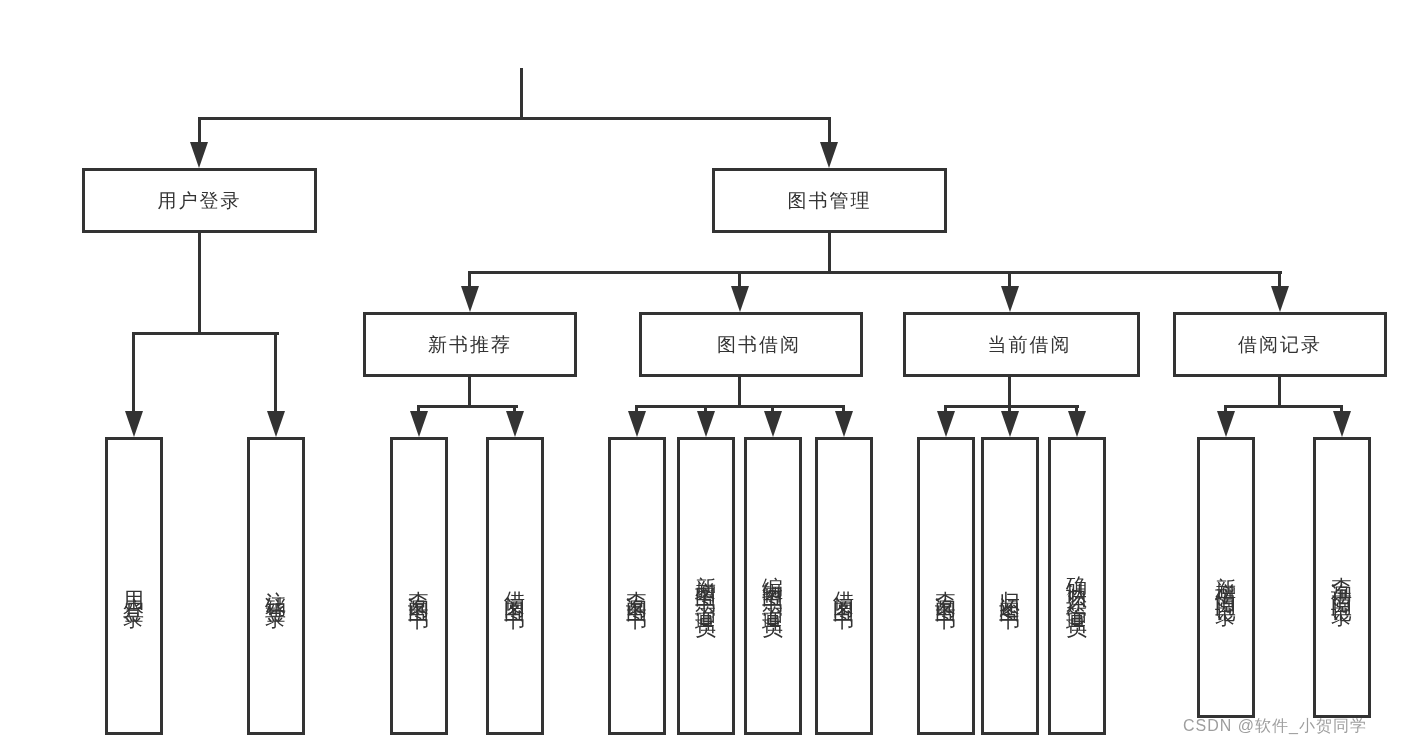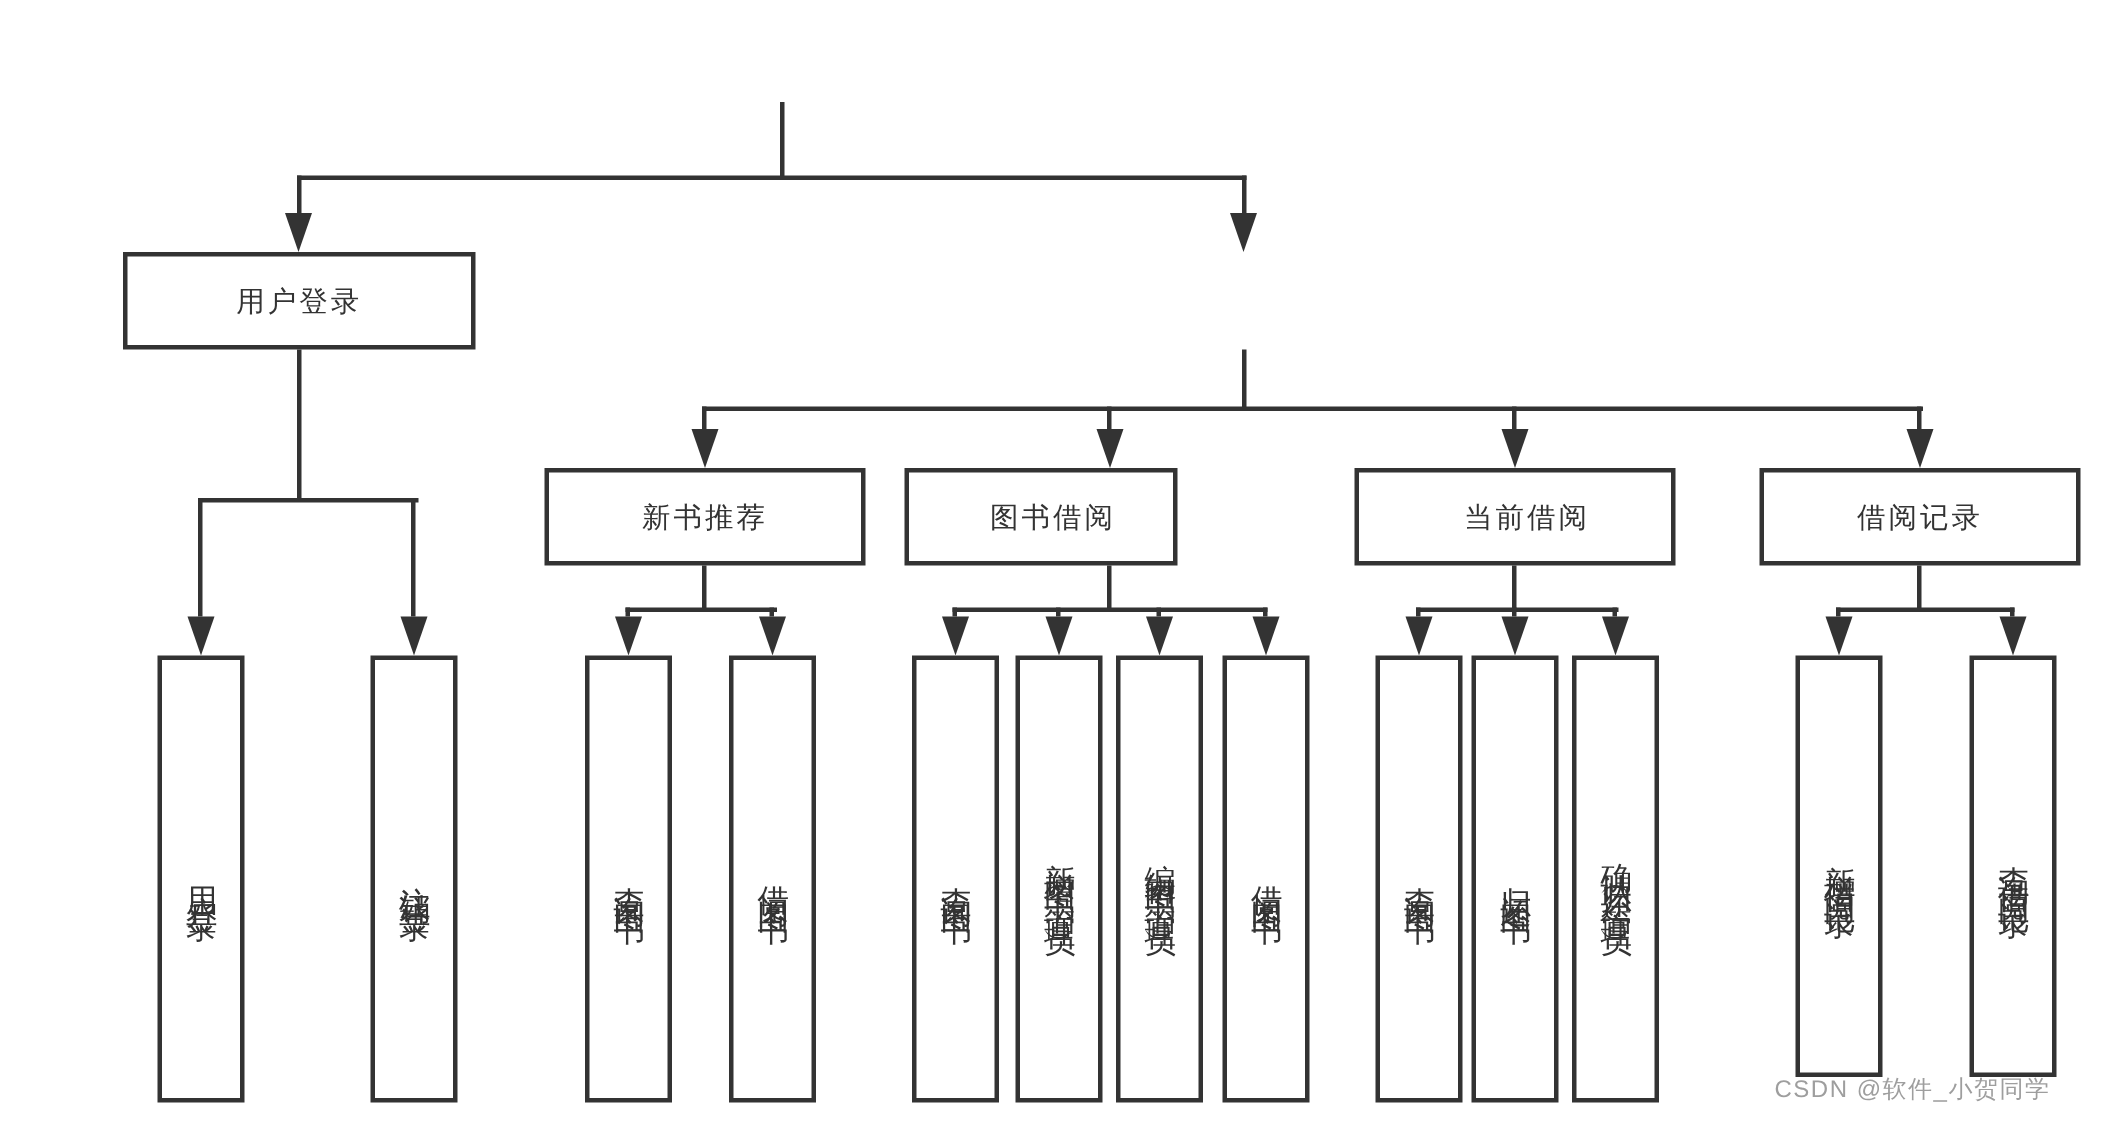--- a/index.html
+++ b/index.html
@@ -63,20 +63,23 @@
   <div class="line" style="left:520px; top:68px; width:3px; height:50px;"></div>
   <div class="line" style="left:198px; top:117px; width:633px; height:3px;"></div>
   <div class="line" style="left:198px; top:117px; width:3px; height:27px;"></div>
   <div class="arrow" style="left:190px; top:142px;"></div>
   <div class="line" style="left:828px; top:117px; width:3px; height:27px;"></div>
   <div class="arrow" style="left:820px; top:142px;"></div>
 
   <div class="box hbox" style="left:82px; top:168px; width:235px; height:65px;">
     <span>用户登录</span>
   </div>
+  <div class="box hbox" style="left:712px; top:168px; width:235px; height:65px;">
+    <span>图书管理</span>
+  </div>
 
   <div class="line" style="left:198px; top:233px; width:3px; height:101px;"></div>
   <div class="line" style="left:132px; top:332px; width:147px; height:3px;"></div>
   <div class="line" style="left:132px; top:332px; width:3px; height:79px;"></div>
   <div class="arrow" style="left:125px; top:411px;"></div>
   <div class="line" style="left:274px; top:332px; width:3px; height:79px;"></div>
   <div class="arrow" style="left:267px; top:411px;"></div>
 
   <div class="line" style="left:828px; top:233px; width:3px; height:40px;"></div>
   <div class="line" style="left:468px; top:271px; width:814px; height:3px;"></div>
@@ -85,24 +88,24 @@
   <div class="line" style="left:738px; top:271px; width:3px; height:15px;"></div>
   <div class="arrow" style="left:731px; top:286px;"></div>
   <div class="line" style="left:1008px; top:271px; width:3px; height:15px;"></div>
   <div class="arrow" style="left:1001px; top:286px;"></div>
   <div class="line" style="left:1278px; top:271px; width:3px; height:15px;"></div>
   <div class="arrow" style="left:1271px; top:286px;"></div>
 
   <div class="box hbox" style="left:363px; top:312px; width:214px; height:65px;">
     <span>新书推荐</span>
   </div>
-  <div class="box hbox" style="left:603px; top:312px; width:182px; height:65px;padding-left:16px;">
+  <div class="box hbox" style="left:639px; top:312px; width:224px; height:65px;padding-left:16px;">
     <span>图书借阅</span>
   </div>
-  <div class="box hbox" style="left:903px; top:312px; width:214px; height:65px;padding-left:16px;">
+  <div class="box hbox" style="left:903px; top:312px; width:237px; height:65px;padding-left:16px;">
     <span>当前借阅</span>
   </div>
   <div class="box hbox" style="left:1173px; top:312px; width:214px; height:65px;">
     <span>借阅记录</span>
   </div>
 
   <div class="line" style="left:468px; top:377px; width:3px; height:31px;"></div>
   <div class="line" style="left:417px; top:405px; width:101px; height:3px;"></div>
   <div class="line" style="left:417px; top:405px; width:3px; height:6px;"></div>
   <div class="arrow" style="left:410px; top:411px;"></div>

